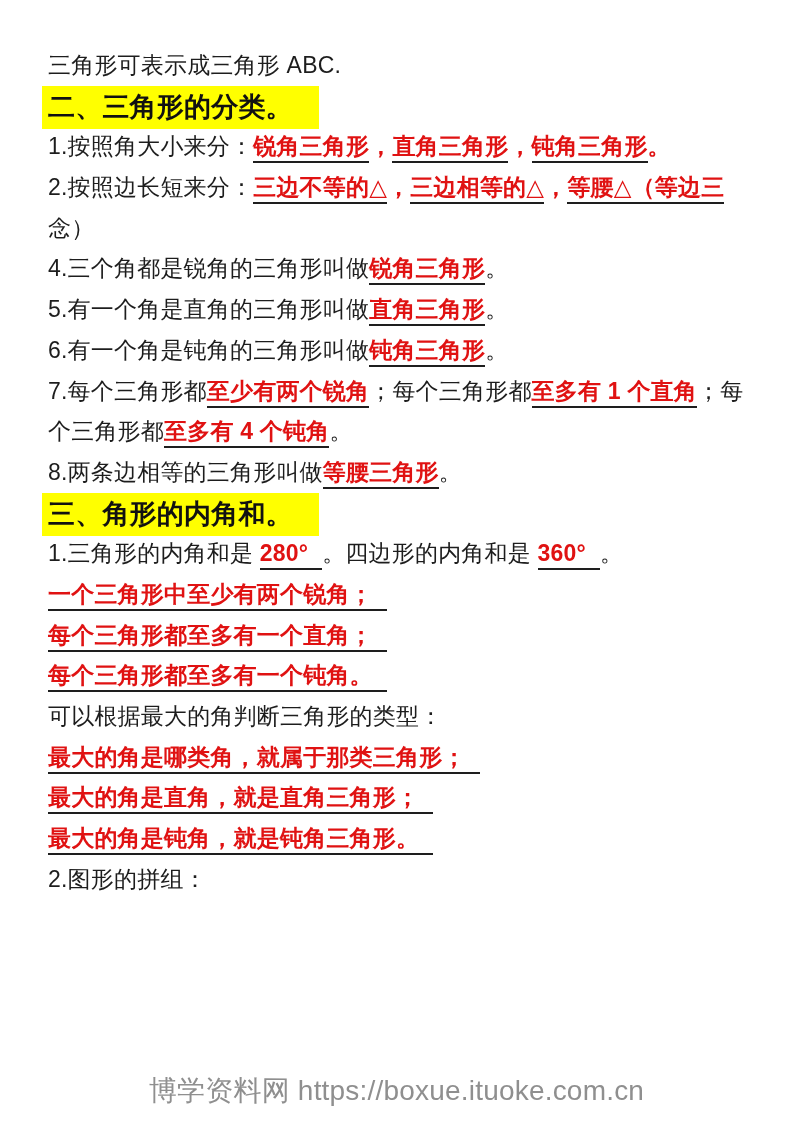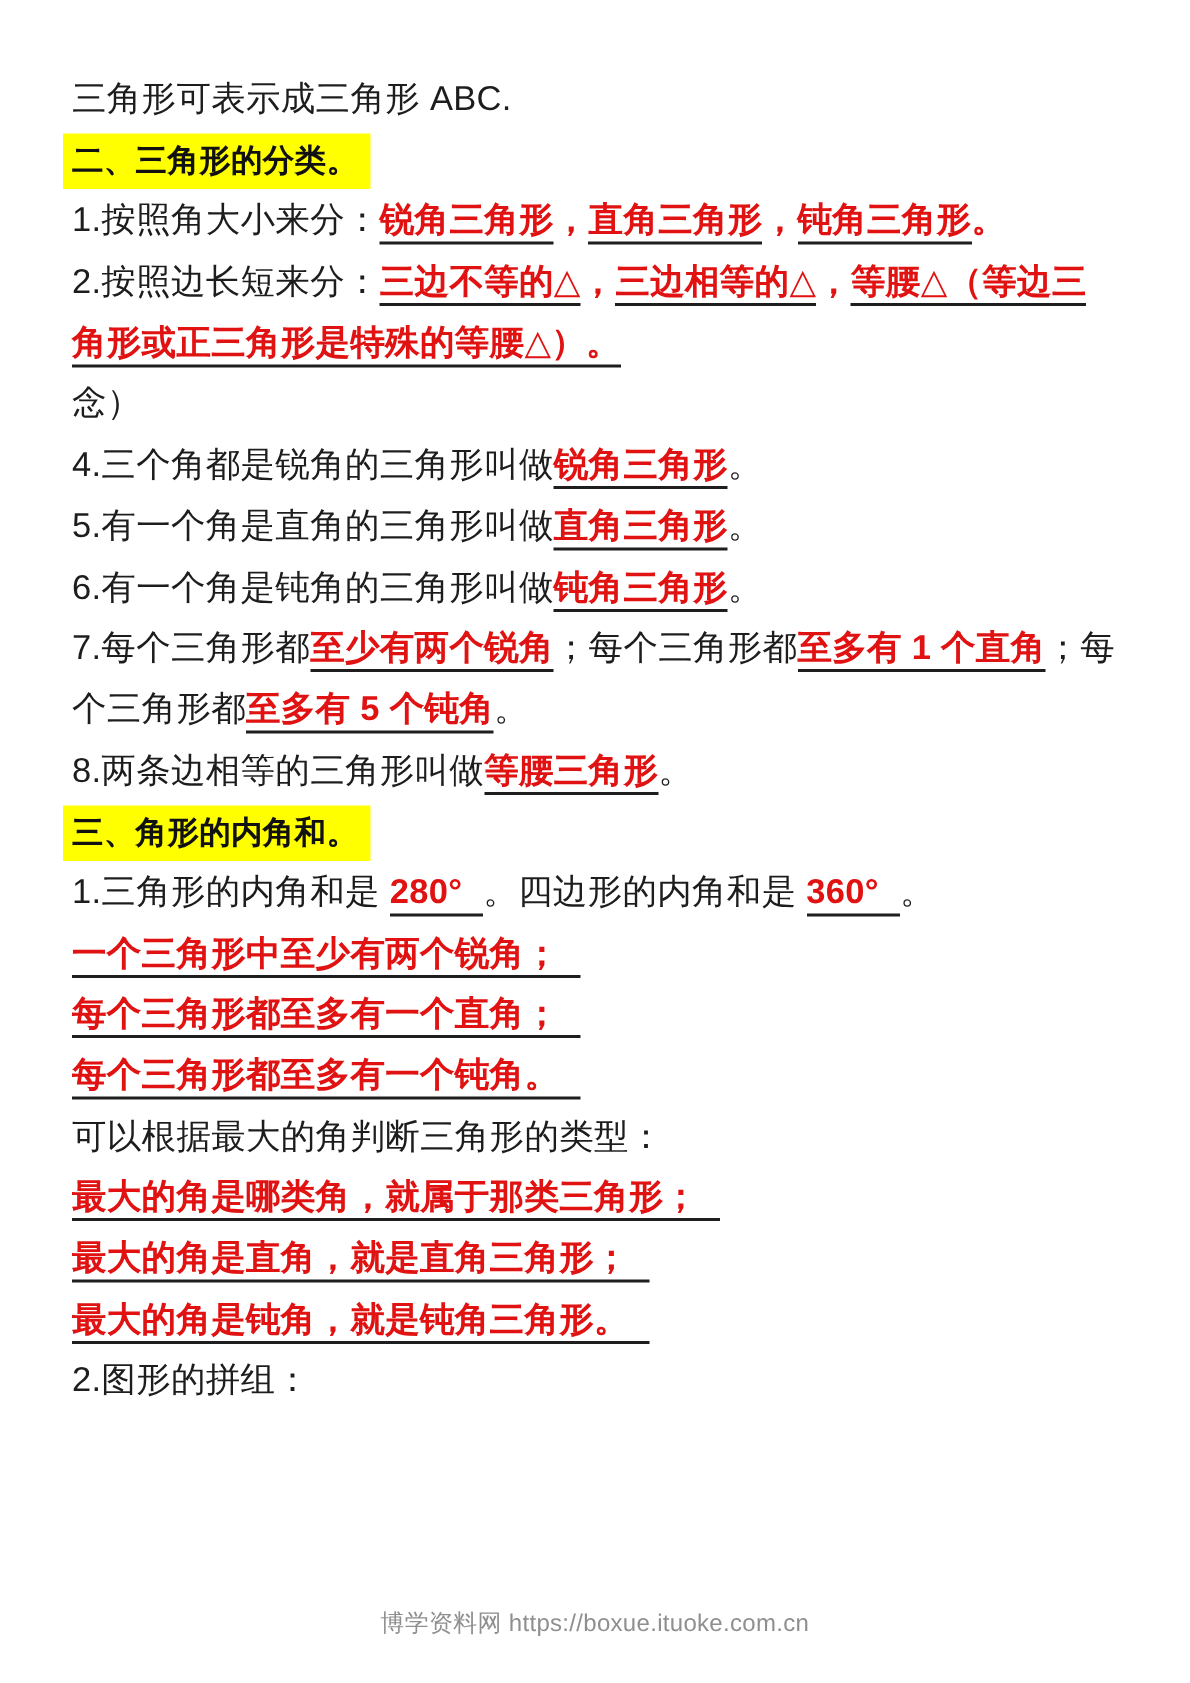--- a/index.html
+++ b/index.html
@@ -36,52 +36,51 @@
   }
   .seg-b{color:var(--ink);}
   .seg-r{color:var(--red);font-weight:bold;}
   .seg-u{border-bottom:2px solid var(--ul);padding-bottom:2px;}
   .seg-tail{padding-right:14px;}
   .hl{
     display:inline-block;
     background:var(--hl);
     color:#111;
     font-weight:bold;
-    font-size:21px;
+    font-size:27px;
     line-height:1;
-    padding:8px 8px 8px 6px;
+    padding:8px 26px 8px 6px;
     margin-left:-6px;
     vertical-align:middle;
   }
   .footer{
     position:absolute;
     left:0;right:0;
     top:1072px;
     text-align:center;
-    font-size:16px;
+    font-size:28px;
     color:var(--footer);
     letter-spacing:0.2px;
   }
 </style>
 </head>
 <body>
 
 <div class="page">
   <div class="doc">
       <div class="line"><span class="seg-b">三角形可表示成三角形 ABC.</span></div>
       <div class="line"><span class="hl">二、三角形的分类。</span></div>
       <div class="line"><span class="seg-b">1.按照角大小来分：</span><span class="seg-r seg-u">锐角三角形</span><span class="seg-r">，</span><span class="seg-r seg-u">直角三角形</span><span class="seg-r">，</span><span class="seg-r seg-u">钝角三角形</span><span class="seg-r">。</span></div>
       <div class="line"><span class="seg-b">2.按照边长短来分：</span><span class="seg-r seg-u">三边不等的△</span><span class="seg-r">，</span><span class="seg-r seg-u">三边相等的△</span><span class="seg-r">，</span><span class="seg-r seg-u">等腰△（等边三</span></div>
-      <div class="line"><span class="seg-r seg-u">角形或正三角形是特殊的等腰△）。</span></div>
       <div class="line"><span class="seg-b">念）</span></div>
       <div class="line"><span class="seg-b">4.三个角都是锐角的三角形叫做</span><span class="seg-r seg-u">锐角三角形</span><span class="seg-b">。</span></div>
       <div class="line"><span class="seg-b">5.有一个角是直角的三角形叫做</span><span class="seg-r seg-u">直角三角形</span><span class="seg-b">。</span></div>
       <div class="line"><span class="seg-b">6.有一个角是钝角的三角形叫做</span><span class="seg-r seg-u">钝角三角形</span><span class="seg-b">。</span></div>
       <div class="line"><span class="seg-b">7.每个三角形都</span><span class="seg-r seg-u">至少有两个锐角</span><span class="seg-b">；每个三角形都</span><span class="seg-r seg-u">至多有 1 个直角</span><span class="seg-b">；每</span></div>
-      <div class="line"><span class="seg-b">个三角形都</span><span class="seg-r seg-u">至多有 5 个钝角</span><span class="seg-b">。</span></div>
+      <div class="line"><span class="seg-b">个三角形都</span><span class="seg-r seg-u">至多有 4 个钝角</span><span class="seg-b">。</span></div>
       <div class="line"><span class="seg-b">8.两条边相等的三角形叫做</span><span class="seg-r seg-u">等腰三角形</span><span class="seg-b">。</span></div>
       <div class="line"><span class="hl">三、角形的内角和。</span></div>
       <div class="line"><span class="seg-b">1.三角形的内角和是 </span><span class="seg-r seg-u seg-tail">280°</span><span class="seg-b">。四边形的内角和是 </span><span class="seg-r seg-u seg-tail">360°</span><span class="seg-b">。</span></div>
       <div class="line"><span class="seg-r seg-u seg-tail">一个三角形中至少有两个锐角；</span></div>
       <div class="line"><span class="seg-r seg-u seg-tail">每个三角形都至多有一个直角；</span></div>
       <div class="line"><span class="seg-r seg-u seg-tail">每个三角形都至多有一个钝角。</span></div>
       <div class="line"><span class="seg-b">可以根据最大的角判断三角形的类型：</span></div>
       <div class="line"><span class="seg-r seg-u seg-tail">最大的角是哪类角，就属于那类三角形；</span></div>
       <div class="line"><span class="seg-r seg-u seg-tail">最大的角是直角，就是直角三角形；</span></div>
       <div class="line"><span class="seg-r seg-u seg-tail">最大的角是钝角，就是钝角三角形。</span></div>

